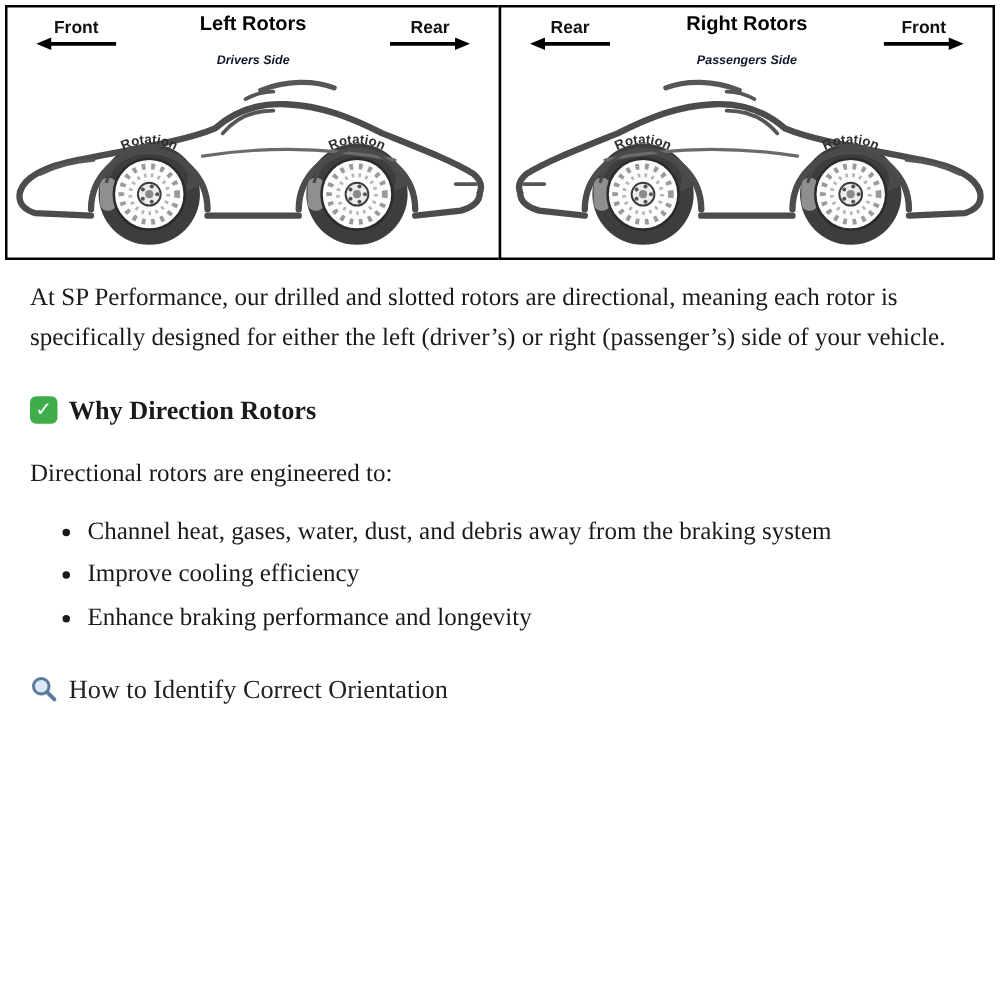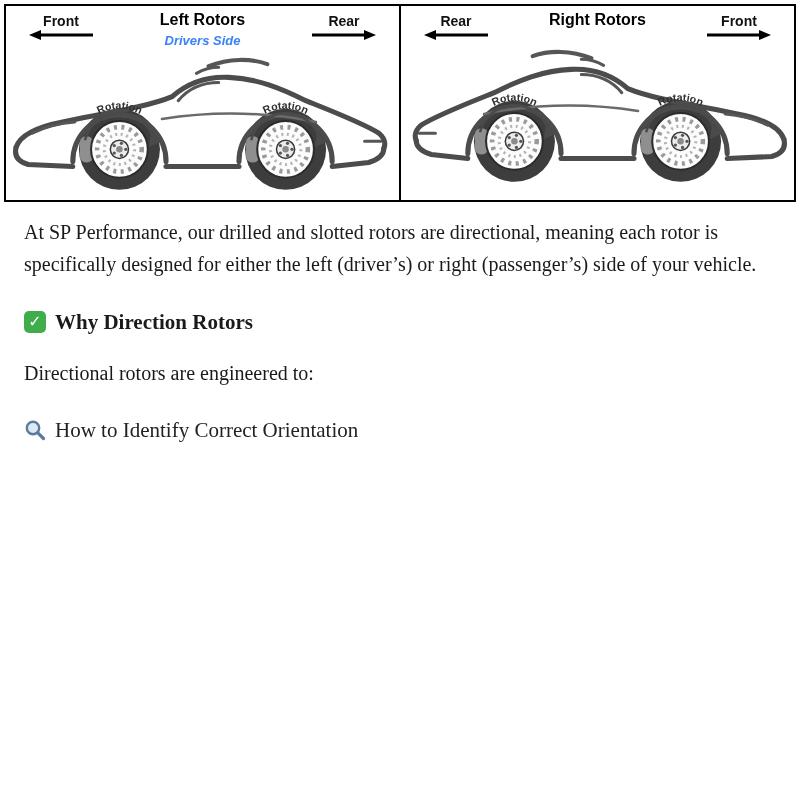--- a/index.html
+++ b/index.html
@@ -44,25 +44,25 @@
   }
   .dir-label svg { margin-top: 1px; }
   .panel-title-block { text-align: center; }
   .panel-title {
     font-size: 16px;
     font-weight: bold;
     color: #000;
     line-height: 1.05;
   }
   .panel-subtitle {
-    font-size: 13px;
+    font-size: 10px;
     font-weight: bold;
     font-style: italic;
-    color: #3b82f6;
-    margin-top: 4px;
+    color: #0f172a;
+    margin-top: 14px;
   }
   .car-svg { width: 100%; height: 152px; display: block; }
 
   
   .content {
     padding: 14px 28px 0 24px;
     font-size: 20px;
     line-height: 1.62;
   }
   .intro { margin: 0 0 20px 0; }
@@ -183,20 +183,21 @@
     <div class="panel">
       <div class="panel-header">
         <span class="dir-label">
           <span>Rear</span>
           <svg width="64" height="10" viewBox="0 0 64 10">
               <use href="#arrow-left-art"></use>
             </svg>
         </span>
         <span class="panel-title-block">
           <div class="panel-title">Right Rotors</div>
+          <div class="panel-subtitle">Passengers Side</div>
         </span>
         <span class="dir-label">
           <span>Front</span>
           <svg width="64" height="10" viewBox="0 0 64 10">
               <use href="#arrow-right-art"></use>
             </svg>
         </span>
       </div>
       <svg class="car-svg" viewBox="0 0 380 150">
         <use href="#car-art" transform="translate(380,0) scale(-1,1)"></use>
@@ -210,20 +211,28 @@
 
     <p class="intro">At SP Performance, our drilled and slotted rotors are directional, meaning each rotor is specifically designed for either the left (driver’s) or right (passenger’s) side of your vehicle.</p>
 
     <div class="section-heading">
       <span class="check-icon">✓</span>
       <span>Why Direction Rotors</span>
     </div>
 
     <p class="lead">Directional rotors are engineered to:</p>
 
+    <ul class="bullets">
+
+        <li>Channel heat, gases, water, dust, and debris away from the braking system</li>
+
+        <li>Improve cooling efficiency</li>
+
+        <li>Enhance braking performance and longevity</li>
+      </ul>
 
     <div class="section-heading regular">
       <svg class="magnifier" width="22" height="22" viewBox="0 0 22 22">
         <circle cx="9" cy="9" r="6.2" fill="#dce8f4" stroke="#5b7a9d" stroke-width="2.4"></circle>
         <line x1="13.8" y1="13.8" x2="19.5" y2="19.5" stroke="#5b7a9d" stroke-width="3.2" stroke-linecap="round"></line>
       </svg>
       <span>How to Identify Correct Orientation</span>
     </div>
 
 

